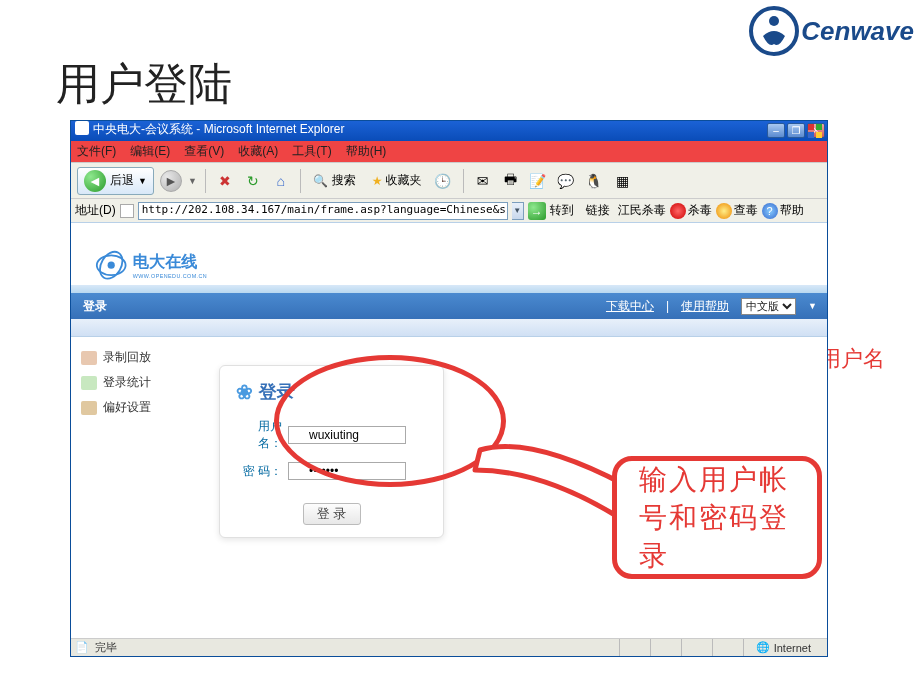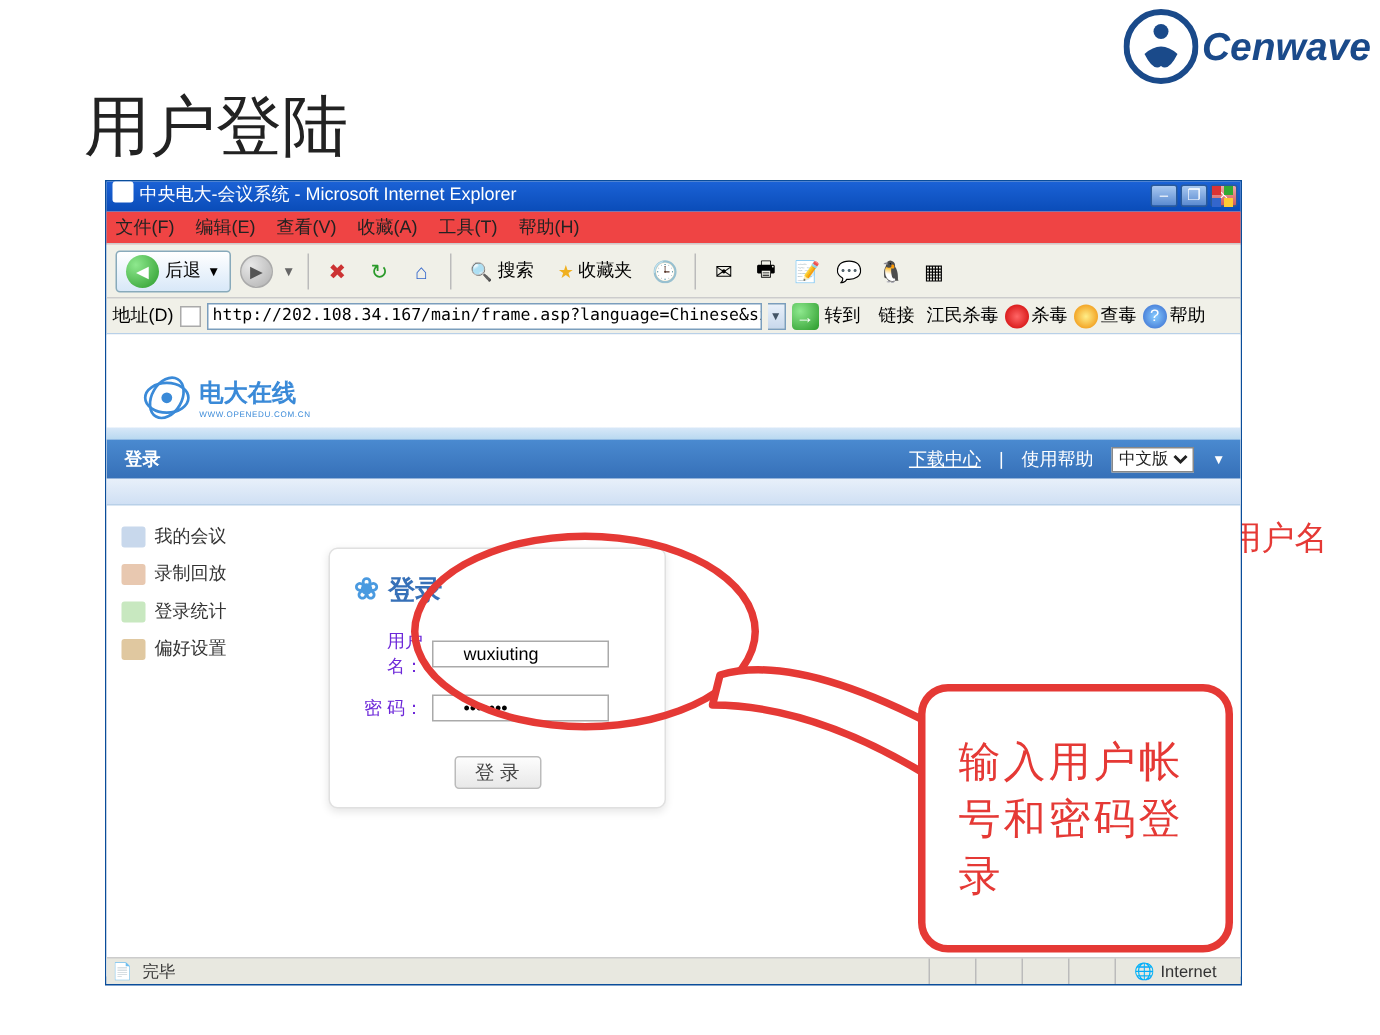--- a/index.html
+++ b/index.html
@@ -38,26 +38,26 @@
 .sub-bar{height:18px;background:linear-gradient(to bottom,#e8f0fa,#d0e0f4);border-bottom:1px solid #b8d0e8}
 .page-body{display:flex;height:314px}
 .sidebar{width:118px;padding:8px 0 0 8px}
 .side-item{display:flex;align-items:center;gap:6px;padding:4px 2px;font-size:12px;color:#333}
 .side-icon{width:16px;height:14px;display:inline-block;background:#c0c0c0;border-radius:2px}
 .main-area{flex:1;padding:28px 0 0 30px;position:relative}
 .login-panel{width:225px;background:#fff;border:1px solid #e0e0e0;border-radius:6px;padding:14px 16px 12px;box-shadow:0 2px 6px rgba(0,0,0,0.1)}
 .login-title{display:flex;align-items:center;gap:6px;font-size:18px;color:#3670b8;font-weight:bold;margin-bottom:14px}
 .login-title .paw{color:#4a9ae0;font-size:20px}
 .login-row{display:flex;align-items:center;gap:6px;margin-bottom:10px;font-size:12px}
-.login-row label{width:46px;text-align:right;color:#6d28d9}
+.login-row label{width:46px;text-align:right;color:#0369a1}
 .login-row input{width:118px;height:18px;border:1px solid #aaa;padding:0 20px;font-size:12px}
 .login-btn-row{text-align:center;margin-top:23px}
 .login-btn{width:58px;height:22px;background:linear-gradient(to bottom,#fdfdfd,#e8e8e8);border:1px solid #bbb;border-radius:3px;font-size:13px;color:#444;cursor:pointer}
 .red-ellipse{position:absolute;border:5px solid #e53935;border-radius:50%;pointer-events:none;z-index:5}
-.callout-box{position:absolute;border:5px solid #e53935;border-radius:20px;background:#fff;padding:28px 22px;z-index:6}
+.callout-box{position:absolute;border:5px solid #e53935;border-radius:20px;background:#fff;padding:0 22px;z-index:6}
 .callout-box .ctext{font-size:28px;color:#e53935;line-height:1.35;letter-spacing:2px}
 .callout-tail{position:absolute;z-index:5;pointer-events:none}
 .ie-status{height:18px;background:#e8e8e0;border-top:1px solid #ccc;display:flex;align-items:center;padding:0 4px;font-size:11px;color:#333;gap:6px;position:absolute;bottom:0;left:0;right:0}
 .ie-status .spacer{flex:1}
 .status-box{border-left:1px solid #bbb;padding:0 12px;height:100%;display:flex;align-items:center}
 .windows-logo{position:absolute;right:4px;top:2px;width:16px;height:16px}
 .addr-dd{width:12px;height:18px;border:1px solid #7b9ebd;border-left:none;background:linear-gradient(to bottom,#e8f0fa,#c8d8ec);text-align:center;font-size:8px;line-height:16px;color:#456}
 </style>
 </head>
 <body>
@@ -167,35 +167,31 @@
         <text x="42" y="20" font-size="18" font-weight="bold" fill="#3a8ad8" font-family="SimHei">电大在线</text>
         <text x="42" y="32" font-size="6" fill="#3a8ad8" letter-spacing="0.5">WWW.OPENEDU.COM.CN</text>
       </svg>
     </div>
     <div class="hdr-mid"></div>
     <div class="hdr-bot">
       <span style="font-weight:bold">登录</span>
       <div class="hdr-right">
         <span style="text-decoration:underline">下载中心</span>
         <span>|</span>
-        <span style="">使用帮助</span>
+        <span style="text-decoration:underline">使用帮助</span>
         <select class="lang-sel">
           <option>中文版</option>
         </select>
         <span style="font-size:9px">▼</span>
       </div>
     </div>
     <div class="sub-bar"></div>
 
     <div class="page-body">
       <div class="sidebar">
-        <div class="side-item">
-            <span class="side-icon" style="background:#c8d8ec"></span>
-            <span>我的会议</span>
-          </div>
         <div class="side-item">
             <span class="side-icon" style="background:#e8c8b0"></span>
             <span>录制回放</span>
           </div>
         <div class="side-item">
             <span class="side-icon" style="background:#c8e8c0"></span>
             <span>登录统计</span>
           </div>
         <div class="side-item">
             <span class="side-icon" style="background:#e0c8a0"></span>

